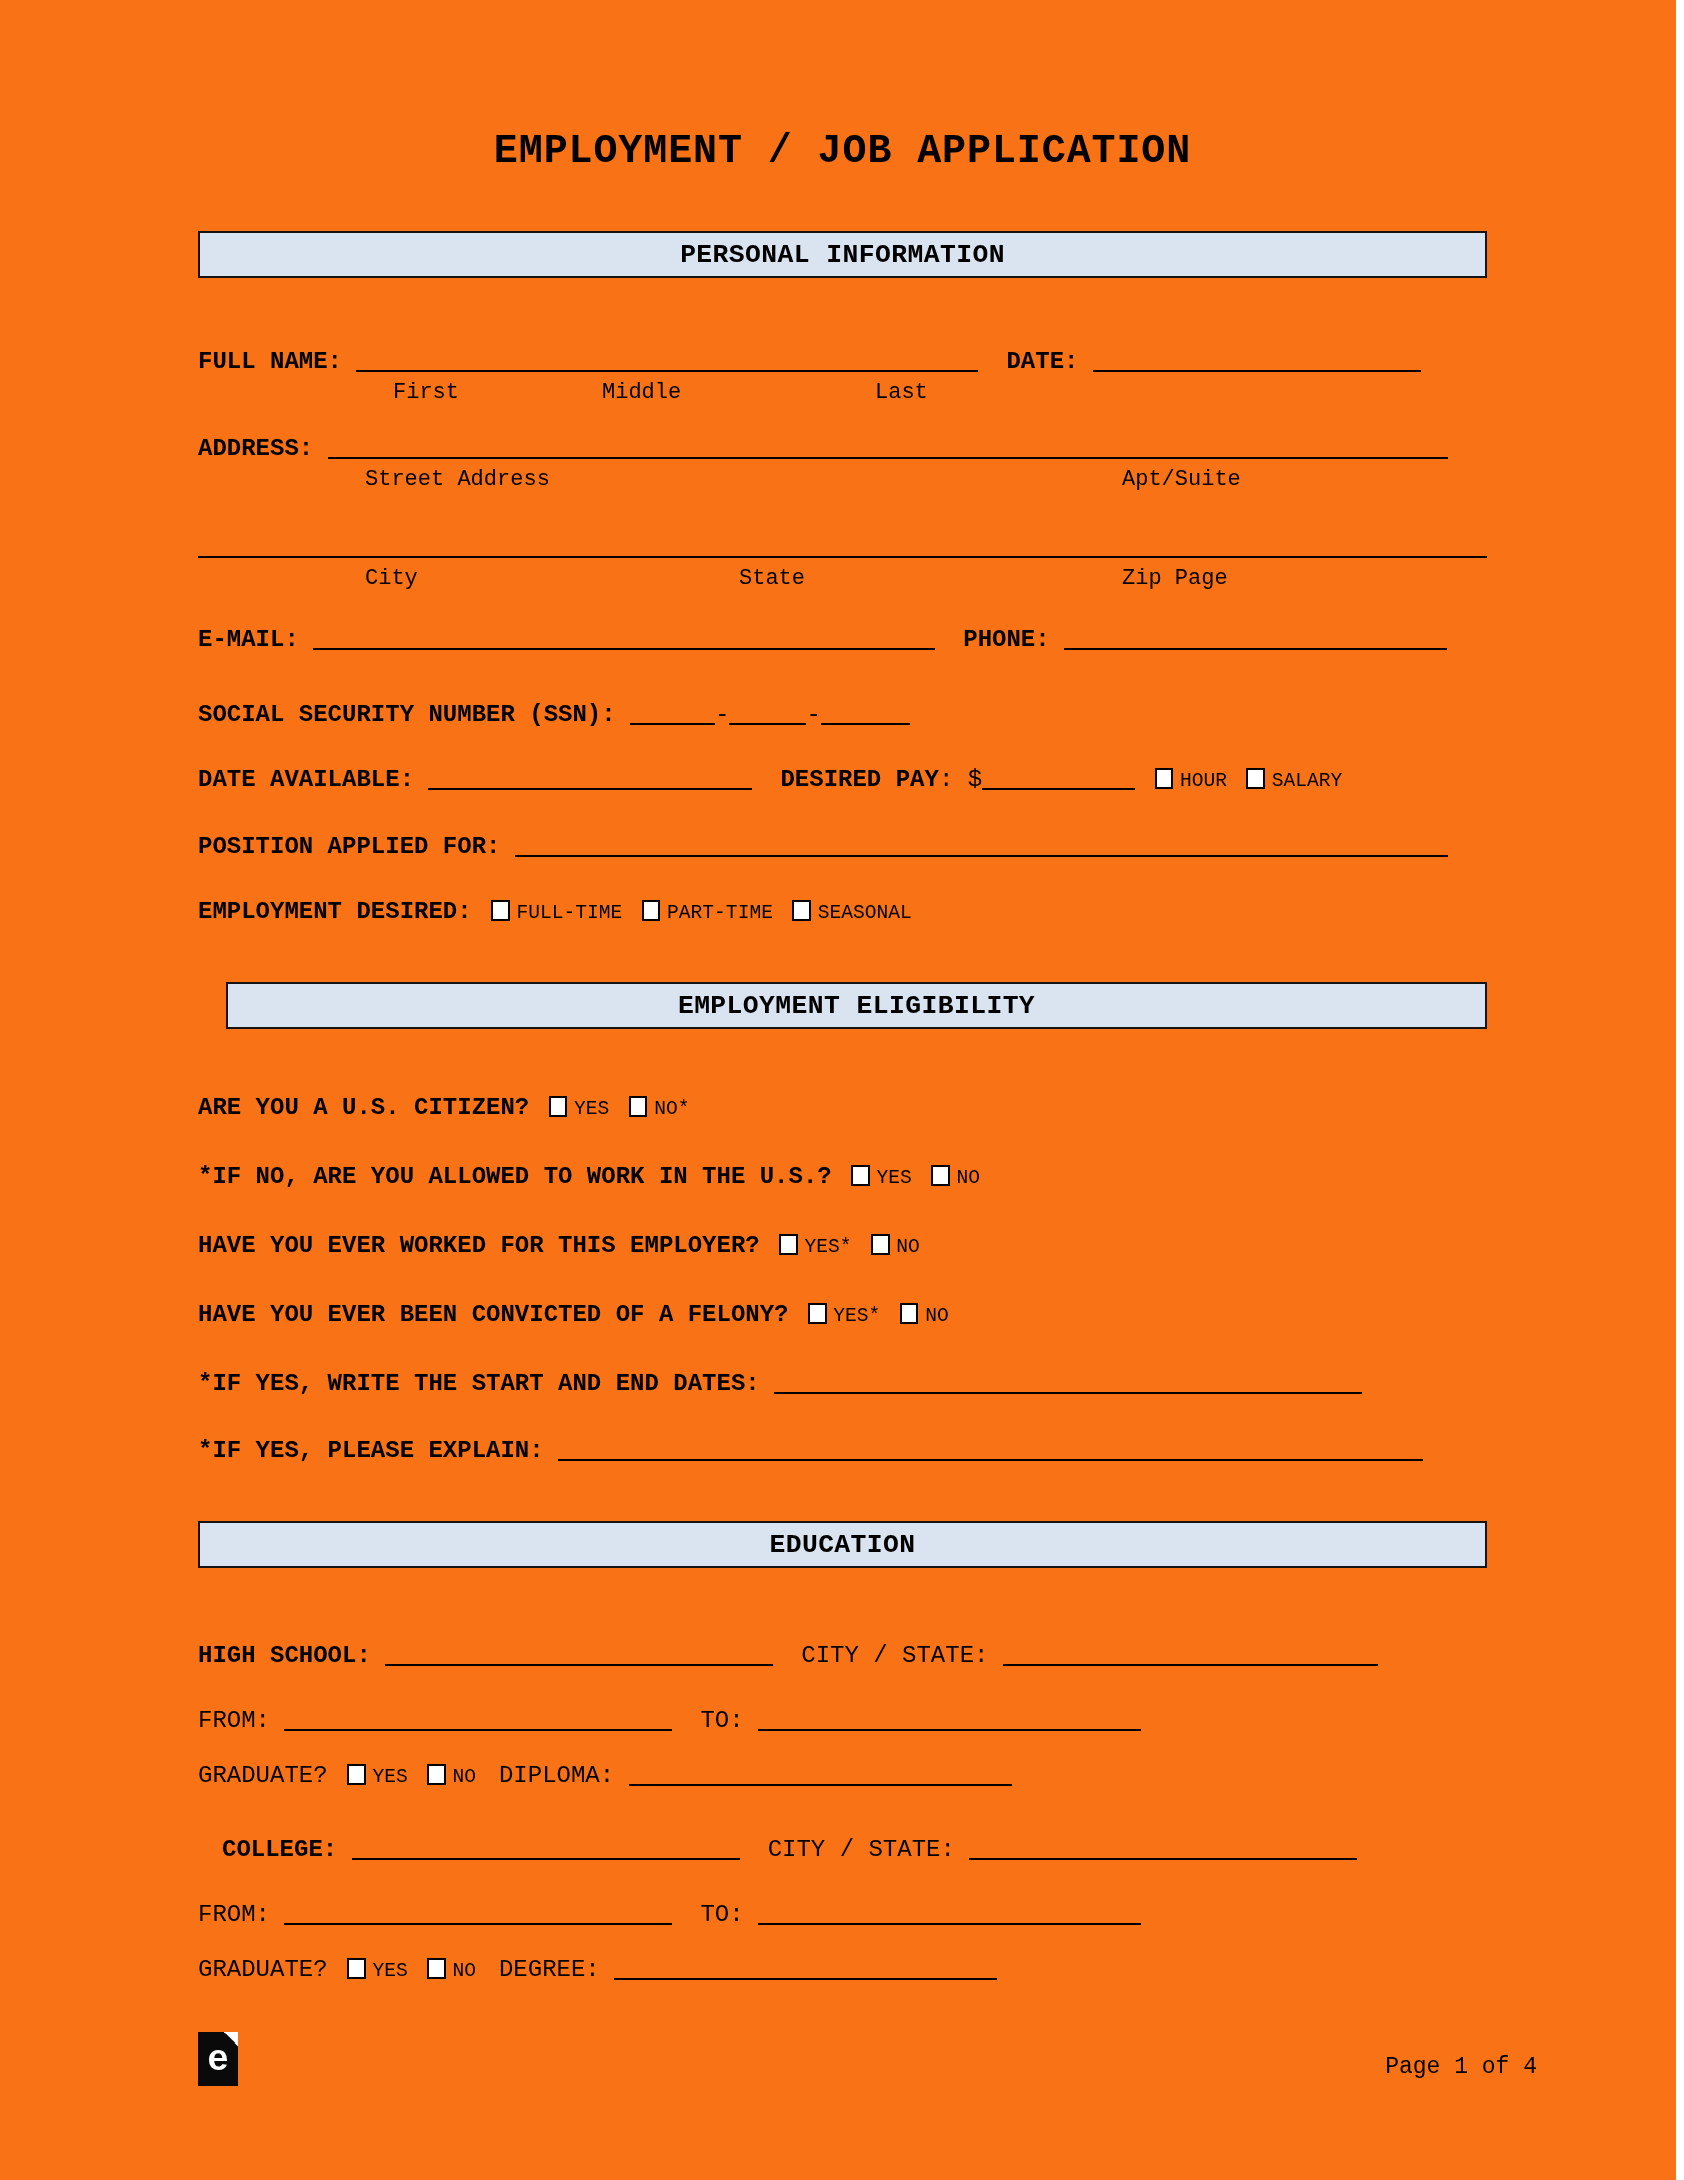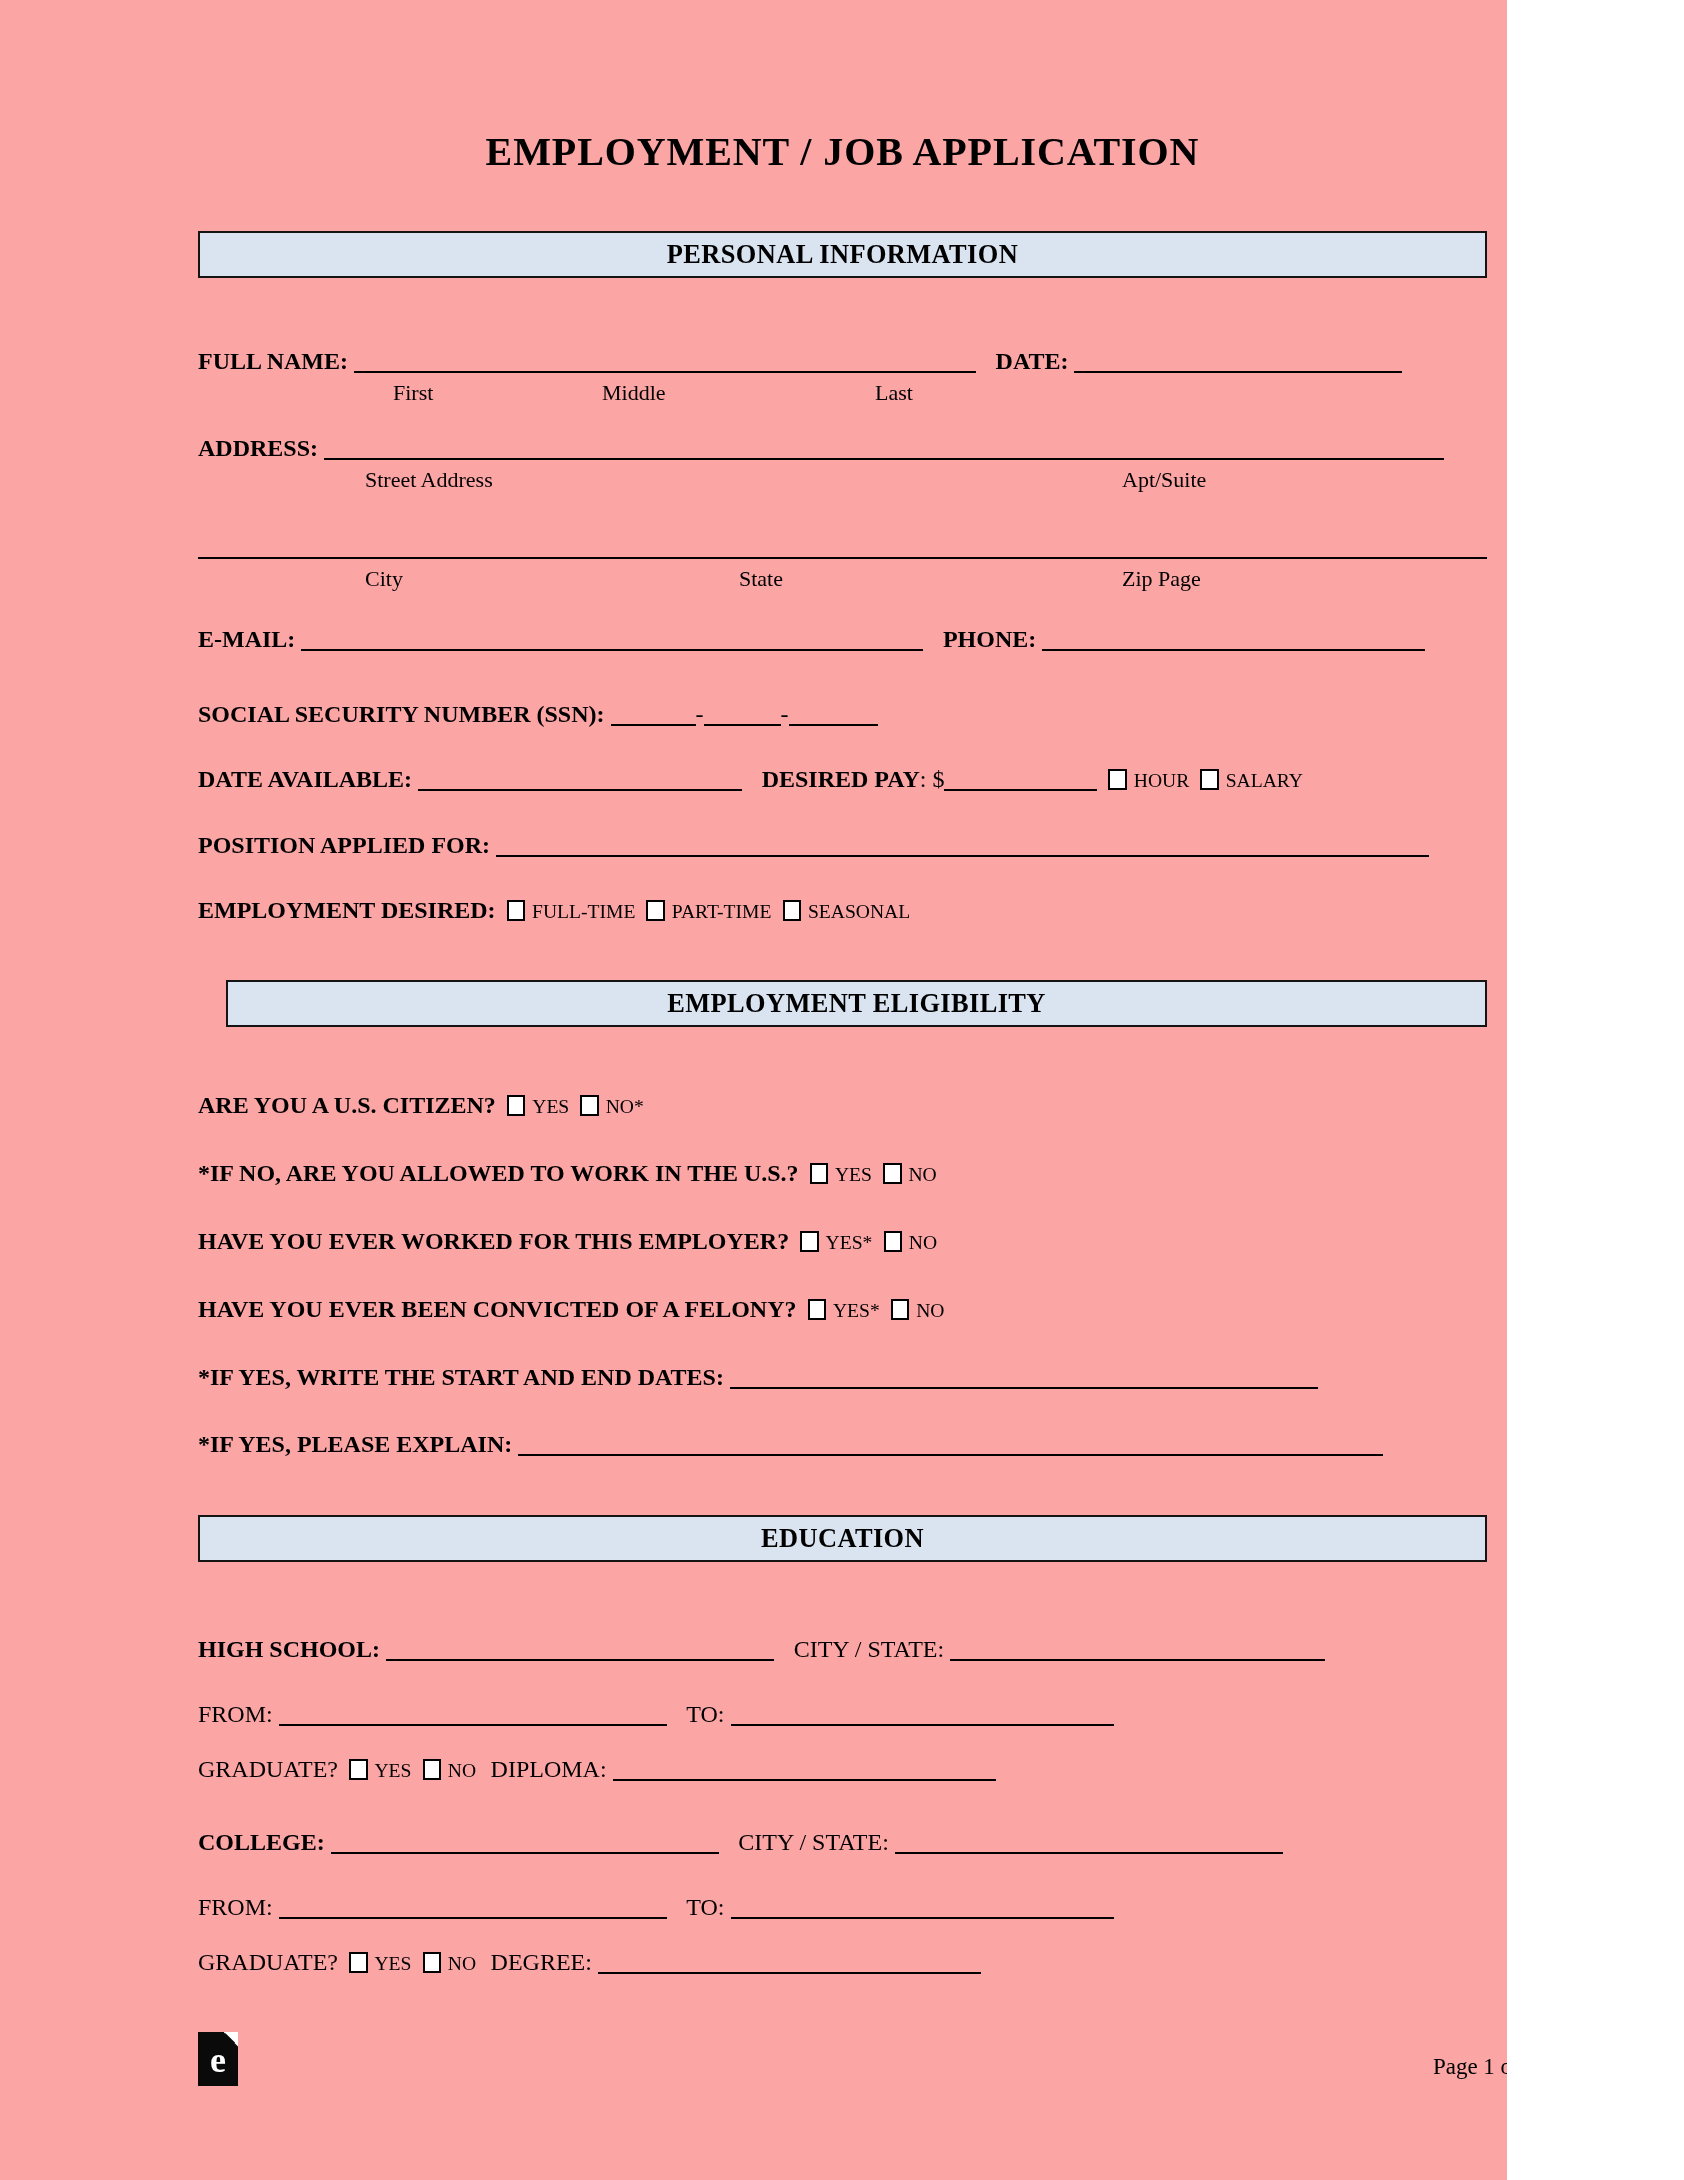--- a/index.html
+++ b/index.html
@@ -1,20 +1,20 @@
 <!DOCTYPE html>
 <html style="--section-header-bg: #dae3f0; --section-header-border: #141414;font-size:13.6px"><head>
 <meta charset="utf-8">
 <style>
   html,body { margin:0; padding:0; background:#ffffff; }
   .page {
     position:relative;
-    width:1507px; height:2181px;
-    background:#fca5a5;
-    font-family:Liberation Serif, serif;
+    width:1676px; height:2181px;
+    background:#f97316;
+    font-family:Liberation Mono, monospace;
     color:#000;
     overflow:hidden;
   }
   .content { position:absolute; left:198px; top:0; width:1289px; }
 
   .title {
     margin:0; padding-top:128px;
     text-align:center;
     font-size:40px; font-weight:bold; letter-spacing:0.9px;
     line-height:1.2;
@@ -76,21 +76,21 @@
   #row-dateavail{margin-top:34px;}
   #row-position{margin-top:34px;}
   #row-empdesired{margin-top:34px;}
   #sec-eligibility{margin-top:53px;margin-left:28px;}
   #q1{margin-top:63px;}
   #q2,#q3,#q4,#q5,#q6{margin-top:36px;}
   #sec-education{}
   #row-hs{margin-top:72px;}
   #row-hsfrom{margin-top:34px;}
   #row-hsgrad{margin-top:24px;}
-  #row-college{margin-top:41px;}
+  #row-college{margin-top:41px;margin-left:24px;}
   #row-colfrom{margin-top:34px;}
   #row-colgrad{margin-top:24px;}
 
   .footer {
     position:absolute; left:198px; top:2032px; width:1339px;
     display:flex; justify-content:space-between; align-items:flex-start;
   }
   .logo { position:relative; width:40px; height:54px; background:#0a0a0a; }
   .logo .notch {
     position:absolute; top:0; right:0; width:14.5px; height:14.5px;

